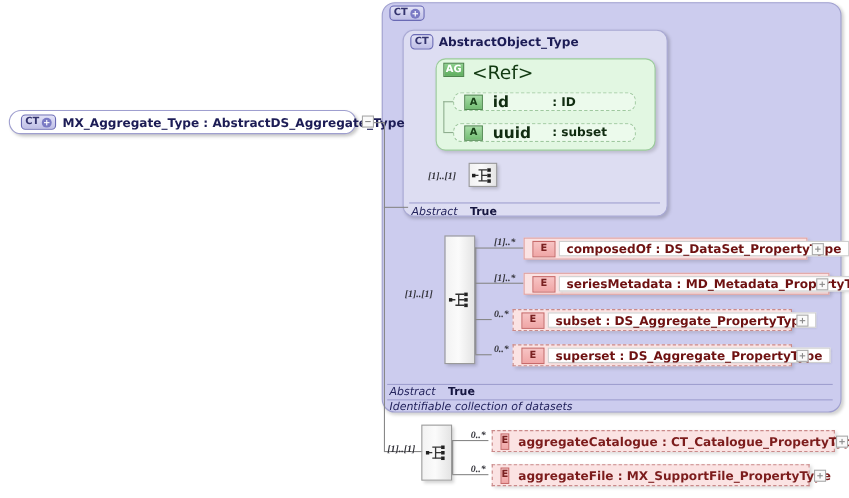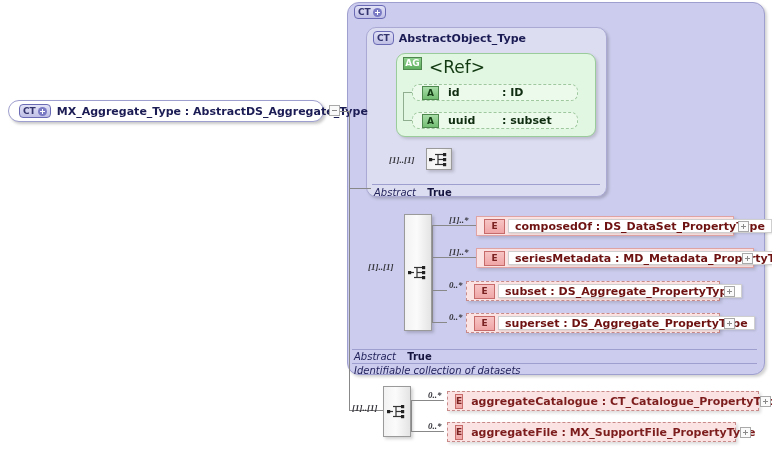--- a/index.html
+++ b/index.html
@@ -74,21 +74,21 @@
     position:absolute;box-sizing:border-box;
     background:#ecfaec;border:1px dashed #9fc89f;border-radius:7px;
     display:flex;align-items:center;
   }
   .icon-a{
     box-sizing:border-box;width:17px;height:14px;margin-left:9px;
     border:1px solid #4e874e;background:linear-gradient(#a8dda8,#72bd72);
     font-size:9px;font-weight:bold;color:#173f17;
     display:flex;align-items:center;justify-content:center;line-height:12px;
   }
-  .attr-row .name{margin-left:9px;font-size:11px;font-weight:bold;color:#102c10;white-space:nowrap;}
+  .attr-row .name{margin-left:9px;font-size:14px;font-weight:bold;color:#102c10;white-space:nowrap;}
   .attr-row .type{position:absolute;font-size:11px;font-weight:bold;color:#102c10;white-space:nowrap;}
 
   
   .elem{
     position:absolute;box-sizing:border-box;
     background:#fbe3e3;display:flex;align-items:center;
     box-shadow:2px 2px 3px rgba(0,0,0,0.14);
   }
   .elem.solid{border:1px solid #e0a3a3;}
   .elem.dashed{border:1px dashed #c98a8a;}

